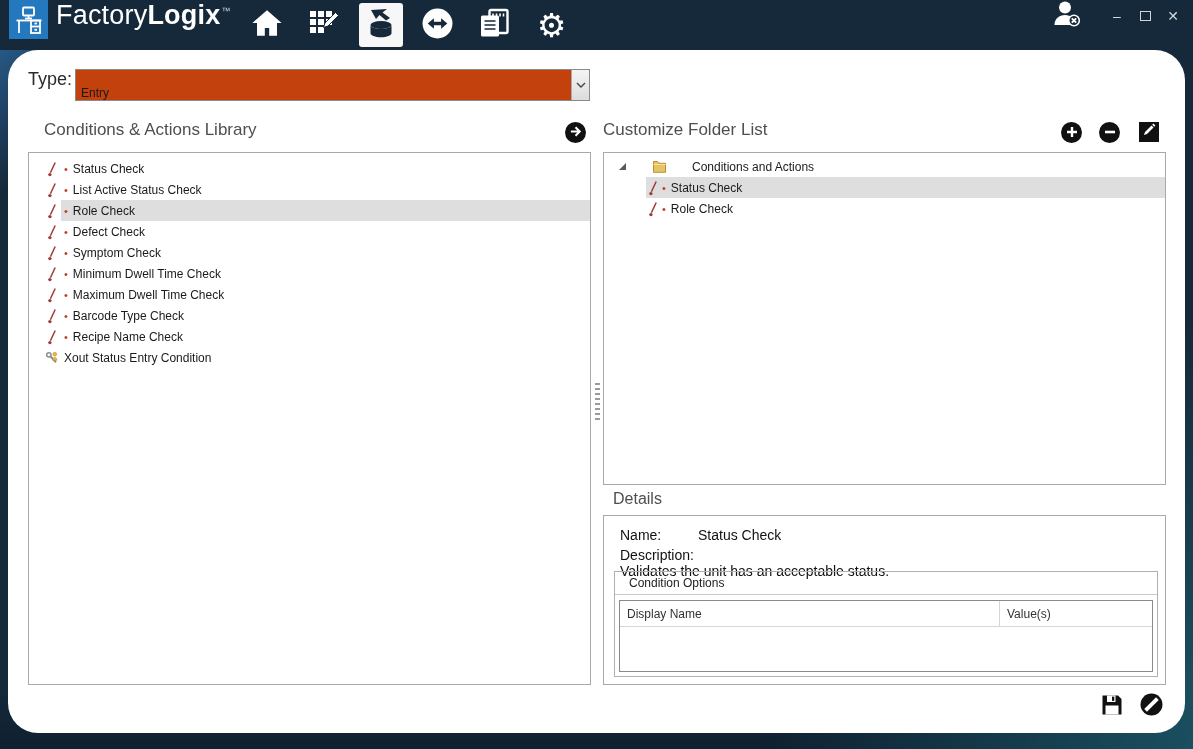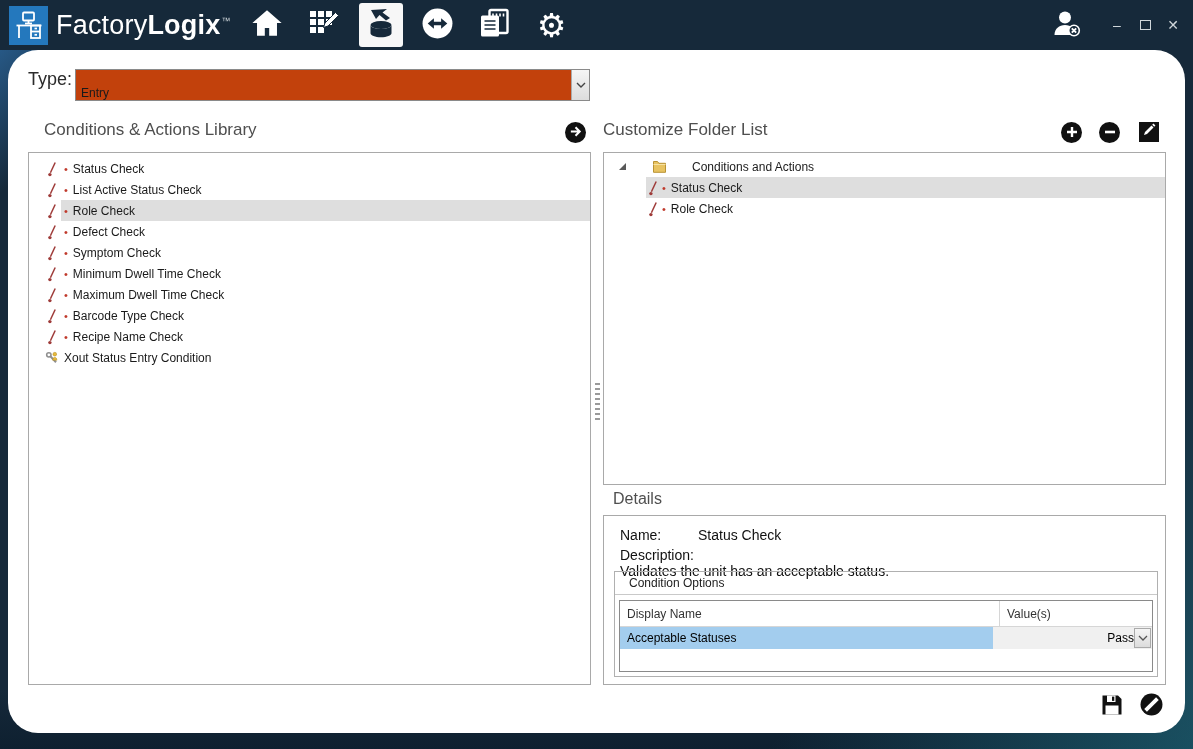--- a/index.html
+++ b/index.html
@@ -10,21 +10,21 @@
     position:relative; width:1193px; height:749px;
     background:
       linear-gradient(135deg, rgba(46,108,165,.95) 0%, rgba(46,108,165,0) 10%),
       linear-gradient(315deg, rgba(34,118,136,.55) 0%, rgba(34,118,136,0) 22%),
       linear-gradient(to top, #0e2030 0%, #16293a 8%),
       #16293a;
   }
 
   
   .titlebar { position:absolute; left:0; top:0; width:100%; height:50px;
-    background:#16293a; display:flex; align-items:center; }
+    background:#16293a; display:flex; align-items:flex-start; }
   .logo-tile { width:39px; height:39px; margin-left:9px; background:#2478bd;
     display:flex; align-items:center; justify-content:center; }
   .apptitle { color:#fff; font-size:27px; margin-left:8px; letter-spacing:.2px; white-space:nowrap; }
   .apptitle .light { font-weight:400; }
   .apptitle b { font-weight:700; }
   .apptitle sup { font-size:9px; color:#cfd6da; margin-left:1px; }
   .nav { display:flex; align-items:center; gap:13px; margin-left:14px; height:50px; }
   .nav-btn { width:44px; height:44px; display:flex; align-items:center; justify-content:center; border-radius:3px; }
   .nav-btn.active { background:#f7f7f7; }
   .gear-glyph { color:#fff; font-size:33px; line-height:1; font-family:"DejaVu Sans",sans-serif; }
@@ -74,21 +74,21 @@
     background:repeating-linear-gradient(to bottom,#9a9a9a 0 1.5px,transparent 1.5px 5px);
     background-size:5px 100%; background-repeat:no-repeat; background-position:center; }
 
   .kv-row { position:absolute; font-size:14px; color:#111; display:flex; }
   .kv-key { width:78px; }
 
   .groupbox { position:absolute; left:10px; top:55px; width:544px; height:106px; border:1px solid #b0b0b0; }
   .groupbox-title { height:23px; line-height:23px; padding-left:14px; font-size:12px; color:#222;
     border-bottom:1px solid #c9c9c9; }
   .opt-table { position:absolute; left:4px; right:4px; top:28px; bottom:4px; border:1px solid #8a8a8a; overflow:hidden; }
-  .t-row { display:flex; height:26px; align-items:center; border-bottom:1px solid #d6d6d6;text-align:right; }
+  .t-row { display:flex; height:26px; align-items:center; border-bottom:1px solid #d6d6d6; }
   .t-row.header { color:#333; }
   .t-row.data { height:22px; border-bottom:none; }
   .c1 { flex:1; height:100%; display:flex; align-items:center; padding-left:7px; font-size:12px;
     border-right:1px solid #d6d6d6; }
   .c2 { width:152px; height:100%; display:flex; align-items:center; padding-left:7px; font-size:12px; }
   .t-row.data .c1 { background:#a3cdee; }
   .cell-combo { flex:1; height:100%; margin-left:-7px; padding-left:7px; background:#f0f0f0;
     display:flex; align-items:center; font-size:12px; }
   .cell-combo .val { flex:1; }
   .cell-combo .combo-btn { width:17px; height:20px; border:1px solid #aaa; margin-right:1px; }
@@ -435,35 +435,20 @@
         <span>Validates the unit has an acceptable status.</span>
       </div>
 
       <div class="groupbox">
         <div class="groupbox-title">Condition Options</div>
         <div class="opt-table">
           <div class="t-row header">
             <span class="c1">Display Name</span>
             <span class="c2">Value(s)</span>
           </div>
-          <div id="opt-rows">
-  <div class="t-row data">
-    <span class="c1">Acceptable Statuses</span>
-    <span class="c2" style="padding-left:0;">
-      <span class="cell-combo">
-        <span class="val">Pass</span>
-        <span class="combo-btn">
-          <svg width="10" height="7" viewBox="0 0 10 7">
-                        <path d="M1 1l4 4 4-4" fill="none" stroke="#555" stroke-width="1.3"></path>
-                      </svg>
-        </span>
-      </span>
-    </span>
-  </div>
-</div>
         </div>
       </div>
     </div>
 
     <div class="bottom-actions">
       <div class="action-ic">
         <span>
           <svg width="22" height="22" viewBox="0 0 22 22">
             <path d="M1.5 1.5h15.5l3.5 3.5v15.5H1.5z" fill="#111"></path>
             <rect x="6" y="1.5" width="8.5" height="6.5" fill="#fff"></rect>

